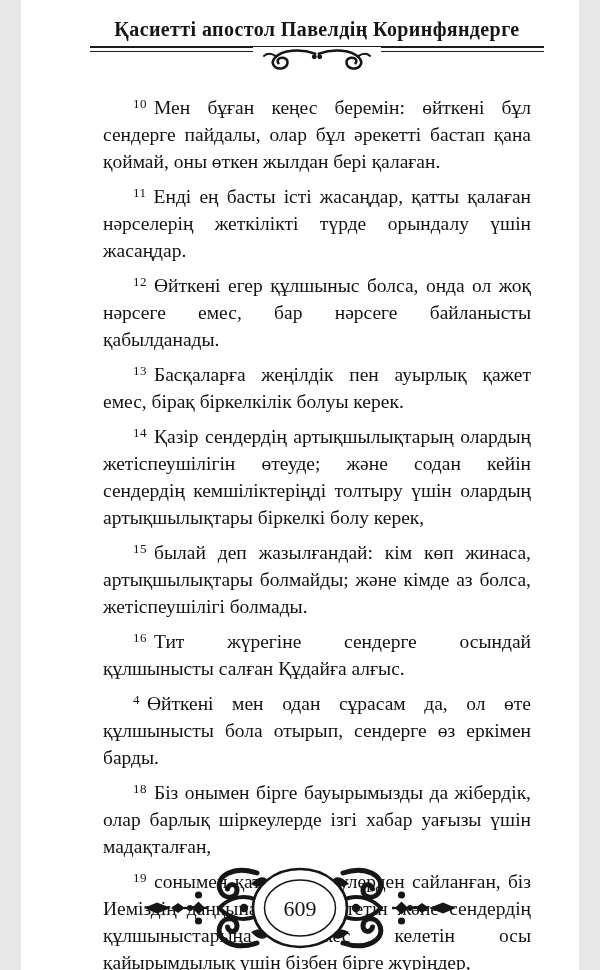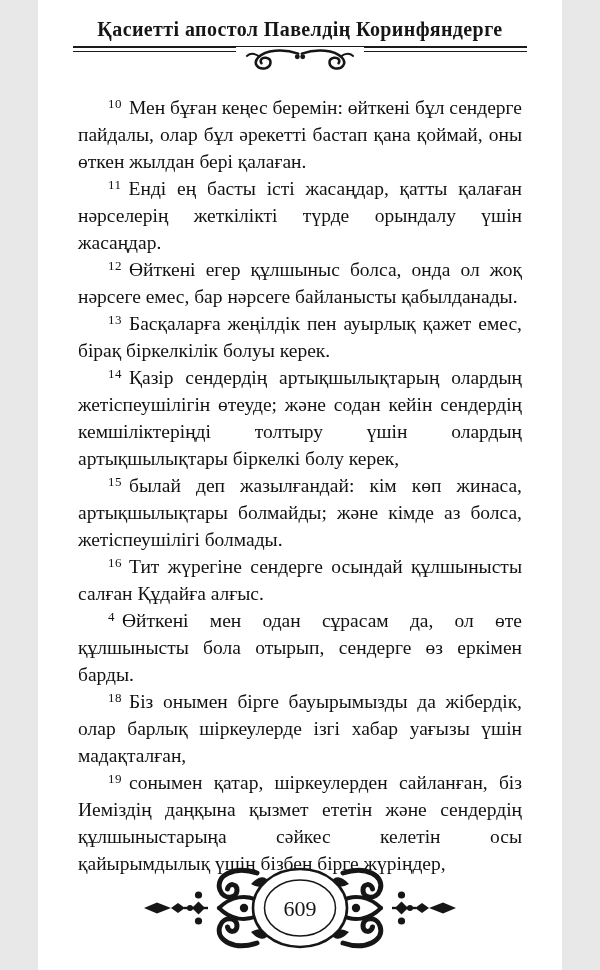--- a/index.html
+++ b/index.html
@@ -5,20 +5,21 @@
   html, body { margin: 0; padding: 0; background: #e8e8e8; }
   .page {
     position: relative;
     width: 524px;
     height: 970px;
     margin: 0 auto;
     background: #ffffff;
     color: #121212;
     font-family: "Liberation Serif", "DejaVu Serif", serif;
     overflow: hidden;
+    padding-left: 34px;
   }
   
   .header { padding-top: 18px; text-align: center; }
   .title {
     font-weight: 700;
     font-size: 20px;
     line-height: 23px;
     letter-spacing: 0.4px;
     color: #161616;
   }
@@ -38,21 +39,21 @@
     padding: 0 5px;
     line-height: 0;
   }
   
   .text-block {
     margin: 18px 40px 0 40px;
     font-size: 19.5px;
     line-height: 27px;
     text-align: justify;
   }
-  .verse { margin: 0; text-indent: 30px; }
+  .verse { margin: 8px; text-indent: 30px; }
   .verse sup {
     font-size: 13px;
     line-height: 0;
     position: relative;
     top: -0.45em;
     vertical-align: baseline;
     margin-right: 7px;
     letter-spacing: 0.5px;
   }
   

